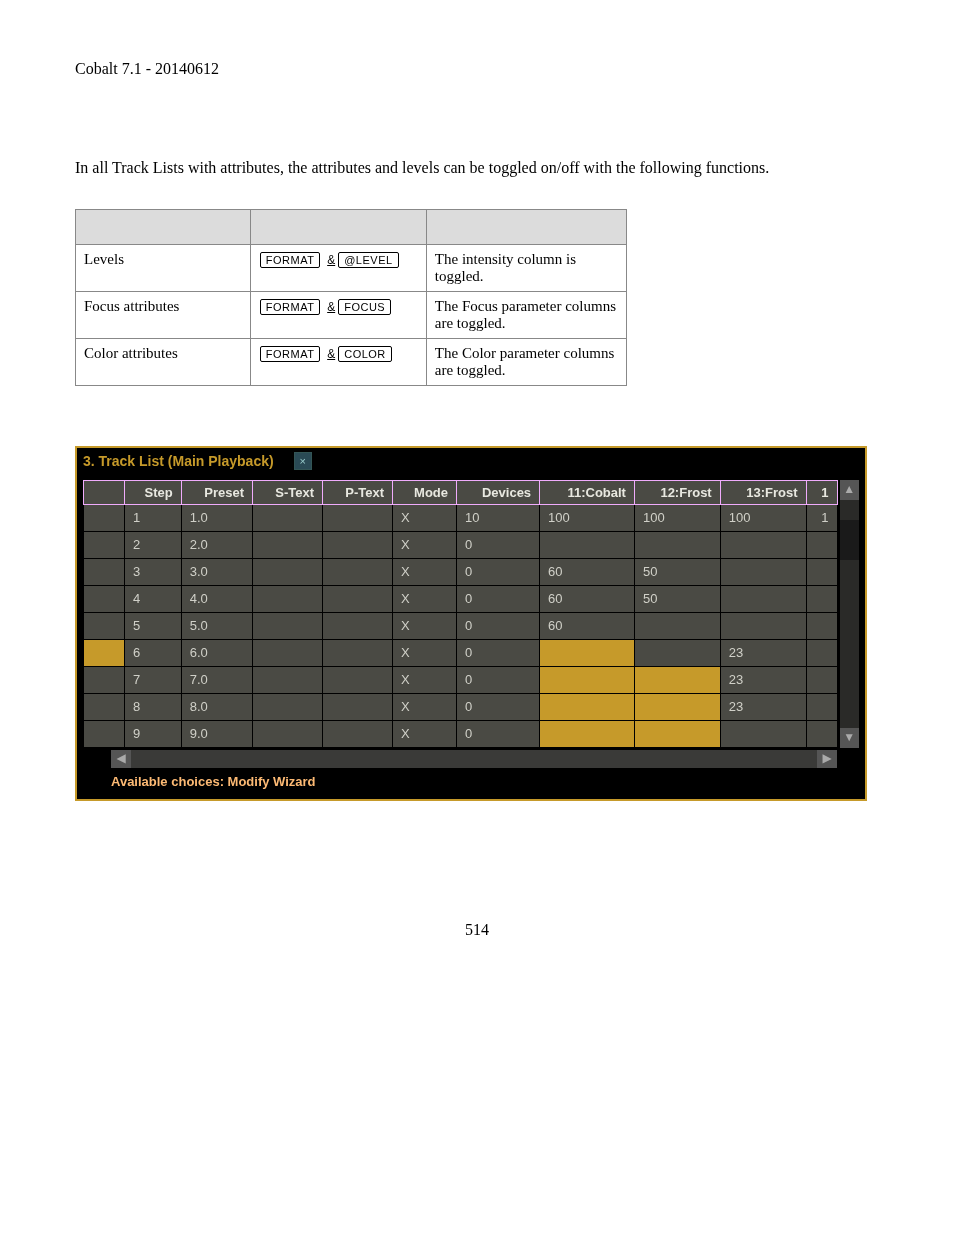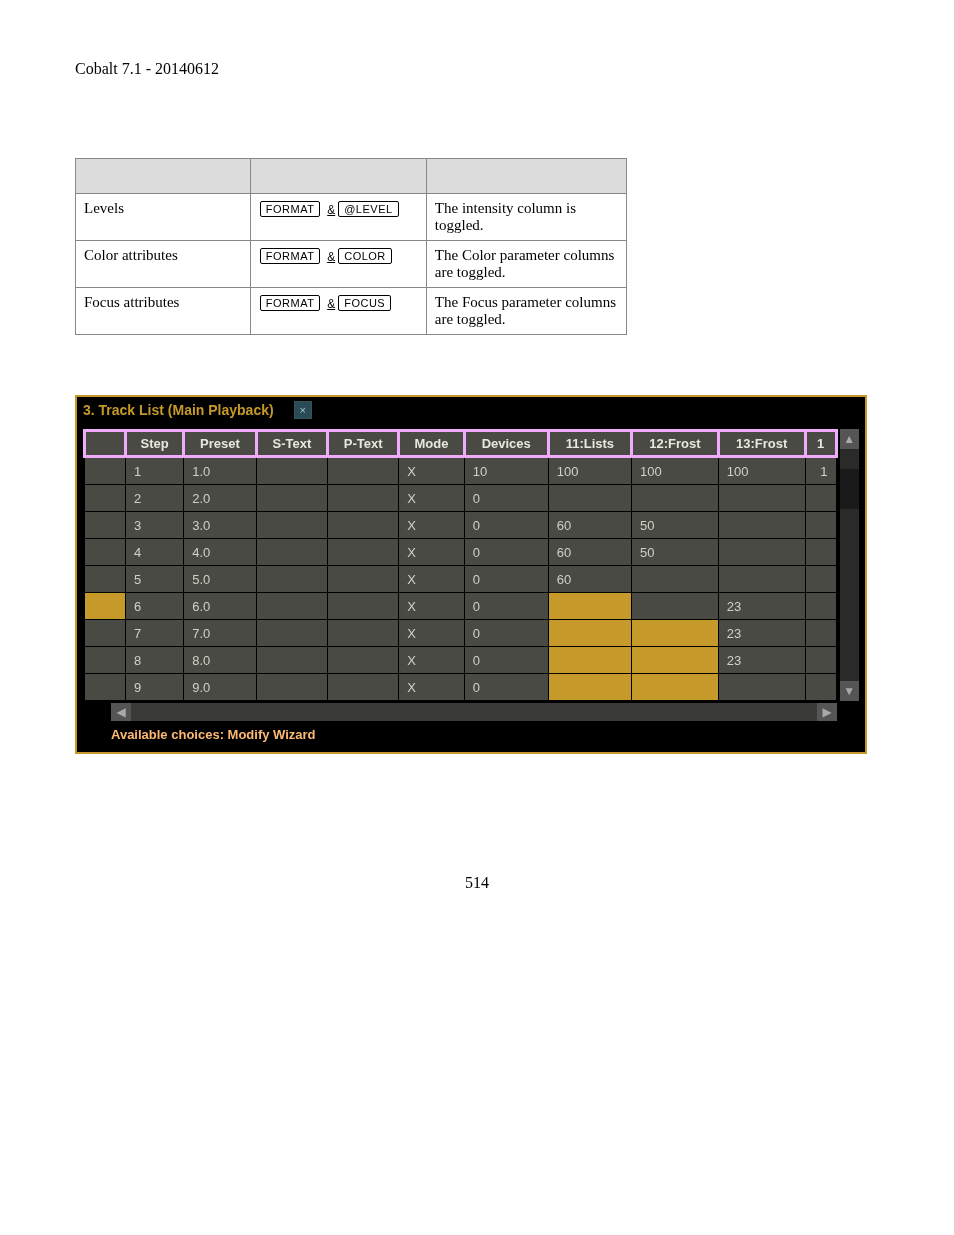--- a/index.html
+++ b/index.html
@@ -115,23 +115,23 @@
     font-family: Verdana, Arial, sans-serif;
     font-size: 13px;
     color: #d0d0c8;
     border-collapse: collapse;
     width: 100%;
   }
   .tl-table th {
     background: #4a4a44;
     color: #e8e8e0;
     font-weight: bold;
-    text-align: center;
+    text-align: right;
     padding: 4px 8px;
-    border: 3px solid #f0abfc;
+    border: 1px solid #f0abfc;
     font-size: 13px;
     white-space: nowrap;
   }
   .tl-table td {
     background: #4a4a44;
     padding: 3px 8px;
     border: 1px solid #000;
     white-space: nowrap;
     height: 20px;
   }
@@ -181,44 +181,45 @@
     margin-top: 120px;
     font-size: 16px;
   }
 </style>
 </head>
 <body>
 
 <div class="page">
   <div class="header-right">Cobalt 7.1 - 20140612</div>
 
+  <p class="intro">In all Track Lists with attributes, the attributes and levels can be toggled on/off with the following functions.</p>
 
   <table class="ref">
     <thead>
       <tr>
           <td class="c1"></td>
           <td class="c2"></td>
           <td class="c3"></td>
         </tr>
     </thead>
     <tbody id="ref-body">
         <tr>
           <td class="c1">Levels</td>
           <td class="c2"><span class="key">FORMAT</span> <span class="amp">&amp;</span><span class="key">@LEVEL</span> </td>
           <td class="c3">The intensity column is toggled.</td>
         </tr>
         <tr>
+          <td class="c1">Focus attributes</td>
+          <td class="c2"><span class="key">FORMAT</span> <span class="amp">&amp;</span><span class="key">FOCUS</span> </td>
+          <td class="c3">The Focus parameter columns are toggled.</td>
+        </tr>
+        <tr>
           <td class="c1">Color attributes</td>
           <td class="c2"><span class="key">FORMAT</span> <span class="amp">&amp;</span><span class="key">COLOR</span> </td>
           <td class="c3">The Color parameter columns are toggled.</td>
-        </tr>
-        <tr>
-          <td class="c1">Focus attributes</td>
-          <td class="c2"><span class="key">FORMAT</span> <span class="amp">&amp;</span><span class="key">FOCUS</span> </td>
-          <td class="c3">The Focus parameter columns are toggled.</td>
         </tr>
       </tbody>
   </table>
 
   <div class="tracklist-wrap">
     <div class="tl-window">
       <div class="tl-titlebar">
         <span class="tl-title">3. Track List (Main Playback)</span>
         <span class="tl-close">×</span>
       </div>
@@ -227,21 +228,21 @@
           <table class="tl-table">
             <thead>
                 <tr id="tl-head">
                   <th class="gutter"></th>
                   <th>Step</th>
                   <th>Preset</th>
                   <th>S-Text</th>
                   <th>P-Text</th>
                   <th>Mode</th>
                   <th>Devices</th>
-                  <th>11:Lists</th>
+                  <th>11:Cobalt</th>
                   <th>12:Frost</th>
                   <th>13:Frost</th>
                   <th class="last">1</th>
                 </tr>
               </thead>
             <tbody id="tl-body">
                 <tr>
                   <td class="gutter"></td>
                   <td>1</td>
                   <td>1.0</td>

